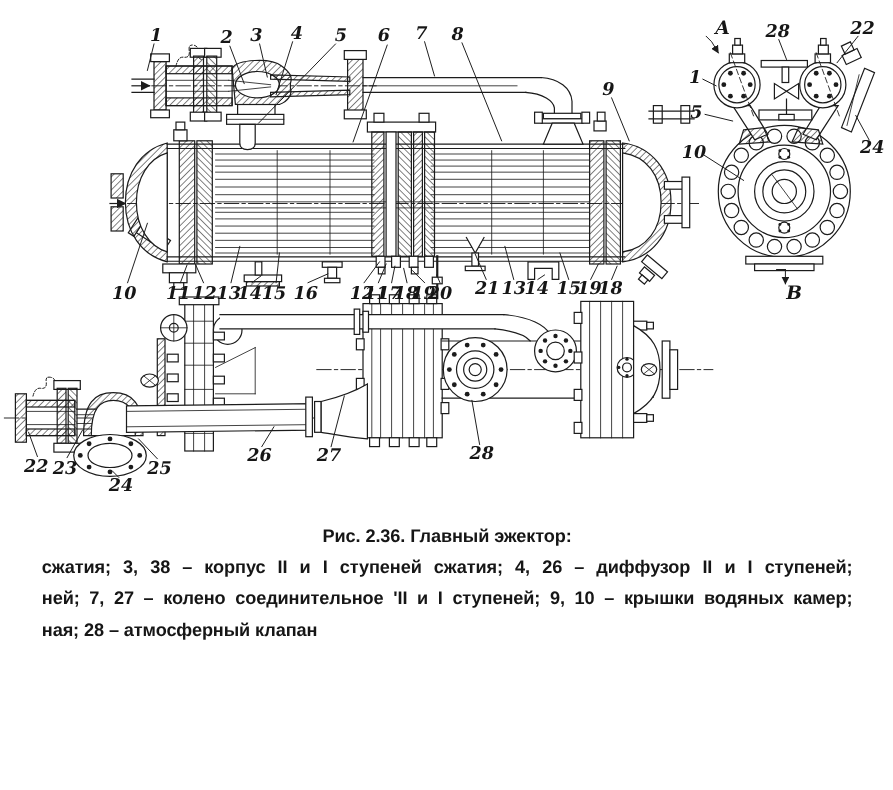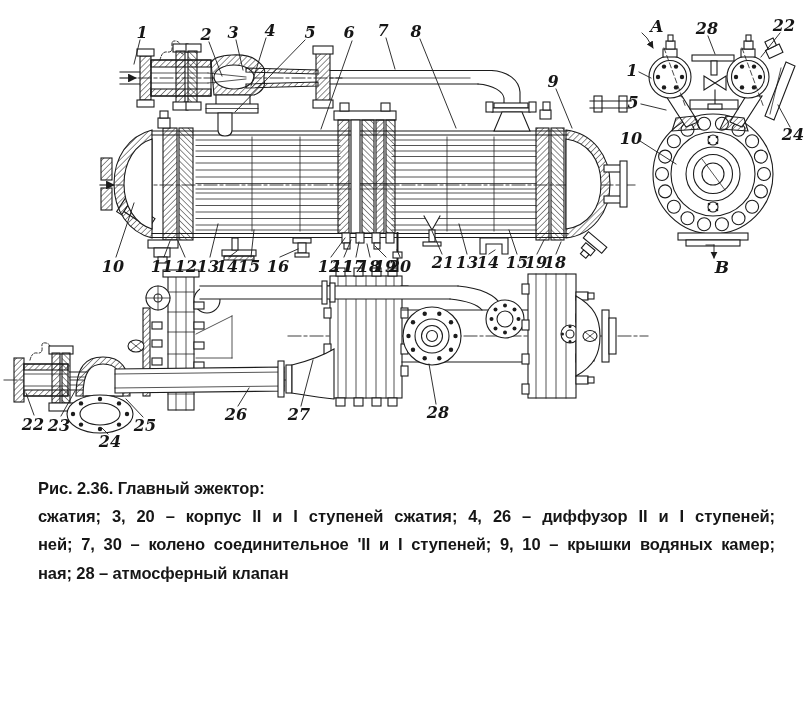--- a/index.html
+++ b/index.html
@@ -15,21 +15,21 @@
   .ink .thin{stroke-width:0.75;}
   .ink .thick{stroke-width:2;}
   .ink .cl{stroke-width:0.85;stroke-dasharray:13 3 3 3;}
   .ink .dsh{stroke-width:0.8;stroke-dasharray:5 3;}
   .ink .sq{stroke-width:0.9;stroke-dasharray:2.5 1.8;}
   .ink .ld{stroke-width:0.9;}
   .ink text{stroke:none;fill:#161616;}
   .co{font:italic 700 16px "DejaVu Serif",serif;}
   .cos{font:italic 700 17px "DejaVu Serif",serif;}
   .caption{position:absolute;left:38px;top:474px;width:737px;}
-  .cap-title{font:700 16.5px/28px "Liberation Sans",sans-serif;letter-spacing:-0.1px;}
+  .cap-title{text-align:center;font:700 16.5px/28px "Liberation Sans",sans-serif;letter-spacing:-0.1px;}
   .cap-line{text-align:justify;text-align-last:justify;font:700 16.5px/28.4px "Liberation Sans",sans-serif;letter-spacing:-0.1px;}
   .cap-line:last-child{text-align-last:left;}
 </style>
 </head>
 <body>
 
 <div class="page">
 
 <svg class="drawing" width="812" height="470" viewBox="0 0 812 470" xmlns="http://www.w3.org/2000/svg">
   <defs>
@@ -528,18 +528,18 @@
           <line x1="780" y1="33" x2="761" y2="57" class="ld"></line>
           <text x="784" y="25" class="co" text-anchor="middle" dominant-baseline="central">22</text>
           <line x1="790" y1="127" x2="778" y2="105" class="ld"></line>
           <text x="793" y="134" class="co" text-anchor="middle" dominant-baseline="central">24</text>
         </g>
   </g>
 </svg>
 
 <div class="caption">
   <div class="cap-title">Рис. 2.36. Главный эжектор:</div>
-  <div class="cap-line">сжатия; 3, 20 – корпус II и I ступеней сжатия; 4, 26 – диффузор II и I ступеней;</div>
-  <div class="cap-line">ней; 7, 30 – колено соединительное 'II и I ступеней; 9, 10 – крышки водяных камер;</div>
+  <div class="cap-line">сжатия; 3, 38 – корпус II и I ступеней сжатия; 4, 26 – диффузор II и I ступеней;</div>
+  <div class="cap-line">ней; 7, 27 – колено соединительное 'II и I ступеней; 9, 10 – крышки водяных камер;</div>
   <div class="cap-line">ная; 28 – атмосферный клапан</div>
 </div>
 
 </div>
 
 </body></html>

